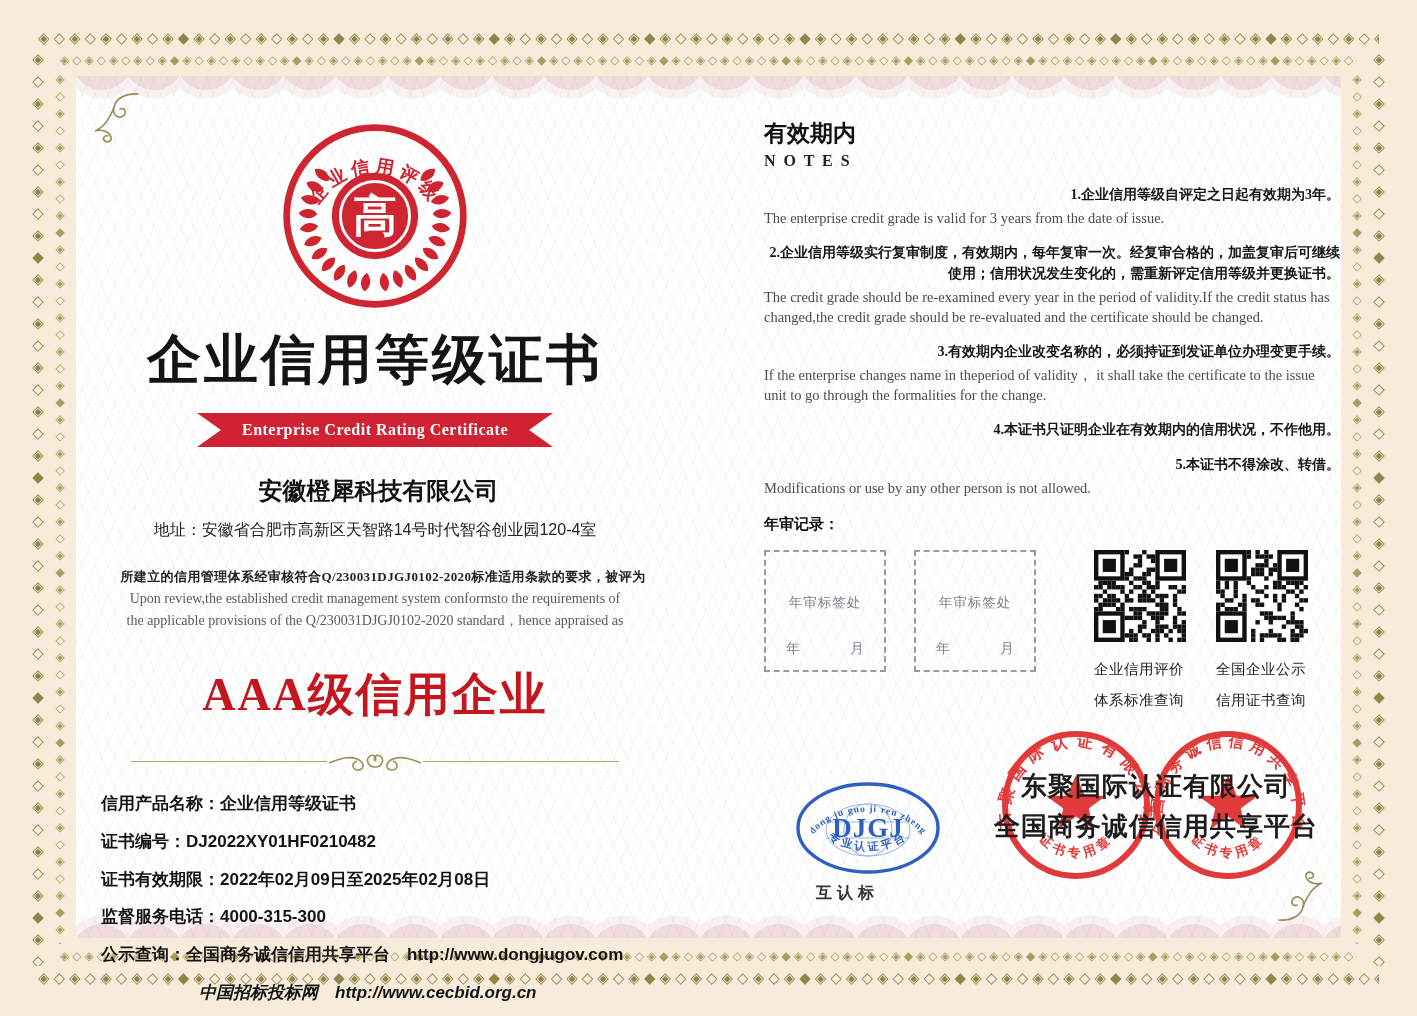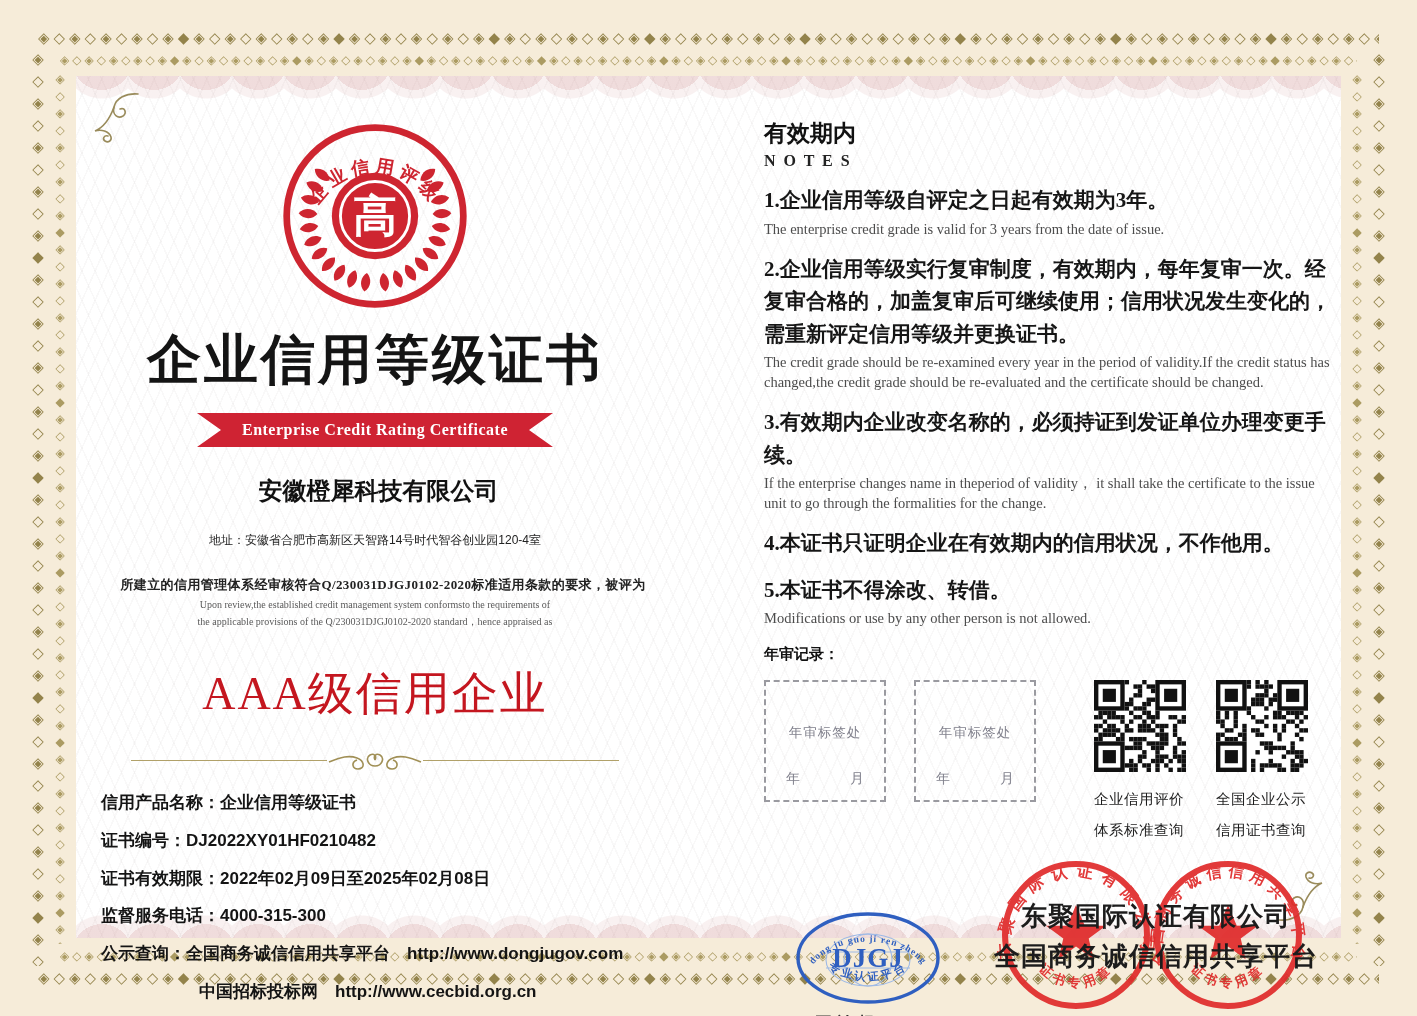--- a/index.html
+++ b/index.html
@@ -42,41 +42,41 @@
   
   .left-col{position:absolute;left:0;top:0;width:598px;text-align:center;}
   .logo{margin-top:44px;}
   .cert-title{margin-top:8px;font-size:54px;font-weight:900;color:#141414;
       letter-spacing:3px;font-family:"Liberation Serif","DejaVu Serif",serif;}
   .ribbon{margin:16px auto 0;width:356px;height:34px;line-height:34px;background:#cf2333;
       color:#fff;font-weight:700;font-size:16px;letter-spacing:.5px;
       clip-path:polygon(0 0,100% 0,calc(100% - 24px) 50%,100% 100%,0 100%,24px 50%);}
   .company{margin-top:28px;font-size:24px;font-weight:800;color:#111;
       font-family:"Liberation Sans","DejaVu Sans",sans-serif;padding-left:7px;}
-  .address{margin-top:25px;font-size:12px;color:#222;
+  .address{margin-top:13px;font-size:16px;color:#222;
       font-family:"Liberation Sans","DejaVu Sans",sans-serif;}
   .appraisal{margin-top:27px;}
   .appraisal .cn{font-size:13px;font-weight:700;color:#222;letter-spacing:.4px;white-space:nowrap;padding-left:16px;}
-  .appraisal .en{font-size:10px;color:#5a5a5a;margin-top:5px;white-space:nowrap;}
-  .grade{margin-top:34px;font-size:46px;font-weight:400;color:#c4161f;letter-spacing:2px;text-align:center;}
+  .appraisal .en{font-size:14px;color:#5a5a5a;margin-top:5px;white-space:nowrap;}
+  .grade{margin-top:34px;font-size:46px;font-weight:700;color:#c4161f;letter-spacing:2px;text-align:center;}
   .divider{margin:20px auto 0;width:488px;display:flex;align-items:center;}
   .divider .line{flex:1;height:1px;background:#b1a169;}
   .fields{width:548px;margin:16px auto 0;text-align:left;}
   .f-row{margin-bottom:14px;font-size:17px;line-height:1.4;color:#141414;}
   .f-label{font-weight:800;}
   .f-value{font-weight:700;font-family:"Liberation Sans","DejaVu Sans",sans-serif;}
-  .f-indent{padding-left:98px;}
+  .f-indent{padding-left:98px;font-style:italic;}
 
   
   .right-col{position:absolute;left:688px;top:0;width:576px;text-align:left;}
   .notes-cn{margin-top:42px;font-size:23px;font-weight:900;color:#111;
       font-family:"Liberation Sans","DejaVu Sans",sans-serif;}
   .notes-en{margin-top:3px;font-size:16px;font-weight:600;letter-spacing:2px;color:#222;}
   .note{margin-top:14px;}
-  .note .cn{font-size:21px;font-weight:700;color:#161616;line-height:1.55;}
+  .note .cn{font-size:14px;font-weight:700;color:#161616;line-height:1.55;text-align:right;}
   .note .en{font-size:14.5px;color:#4c4c4c;line-height:1.38;margin-top:2px;}
   .annual-title{margin-top:17px;font-size:15px;font-weight:900;color:#111;
       font-family:"Liberation Sans","DejaVu Sans",sans-serif;}
   .annual-row{margin-top:16px;display:flex;align-items:flex-start;}
   .review-box{width:118px;height:118px;border:2px dashed #9a9aa0;position:relative;
       color:#80808c;flex:0 0 auto;}
   .review-box .rb-label{position:absolute;top:42px;left:0;right:0;text-align:center;
       font-size:13.5px;letter-spacing:1px;}
   .review-box .rb-bottom{position:absolute;bottom:12px;left:20px;right:20px;
       display:flex;justify-content:space-between;font-size:14px;}

